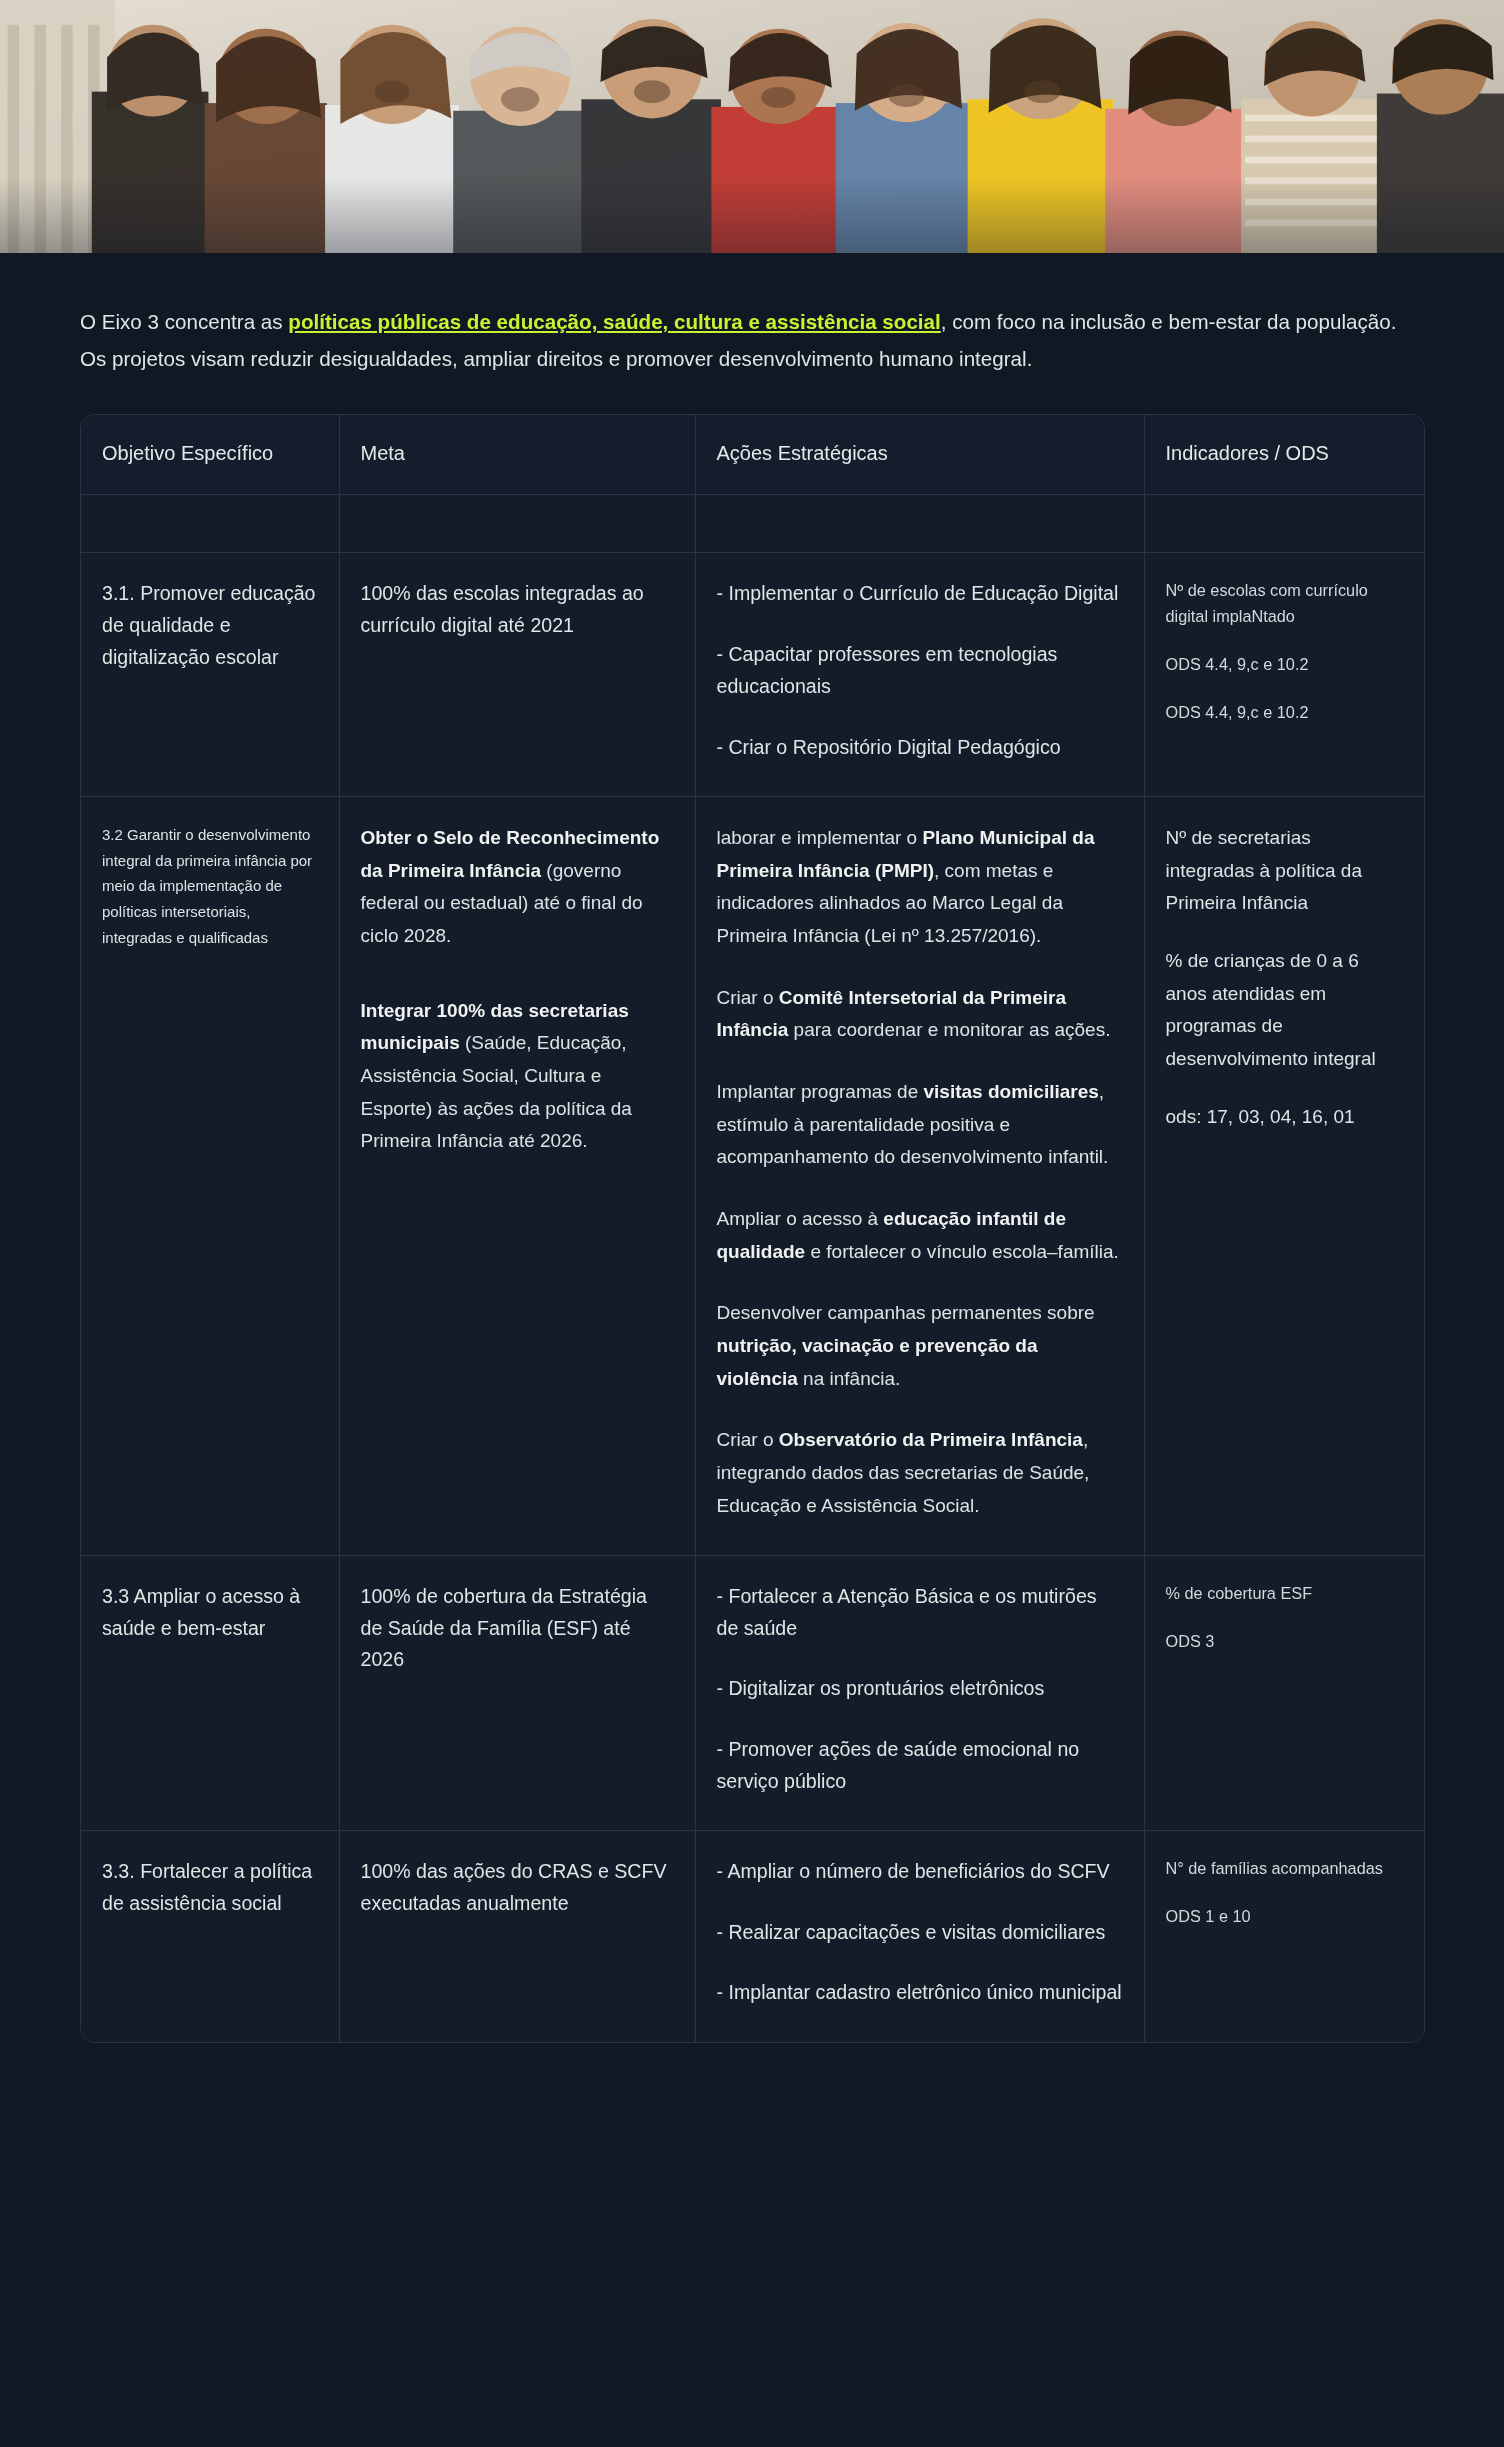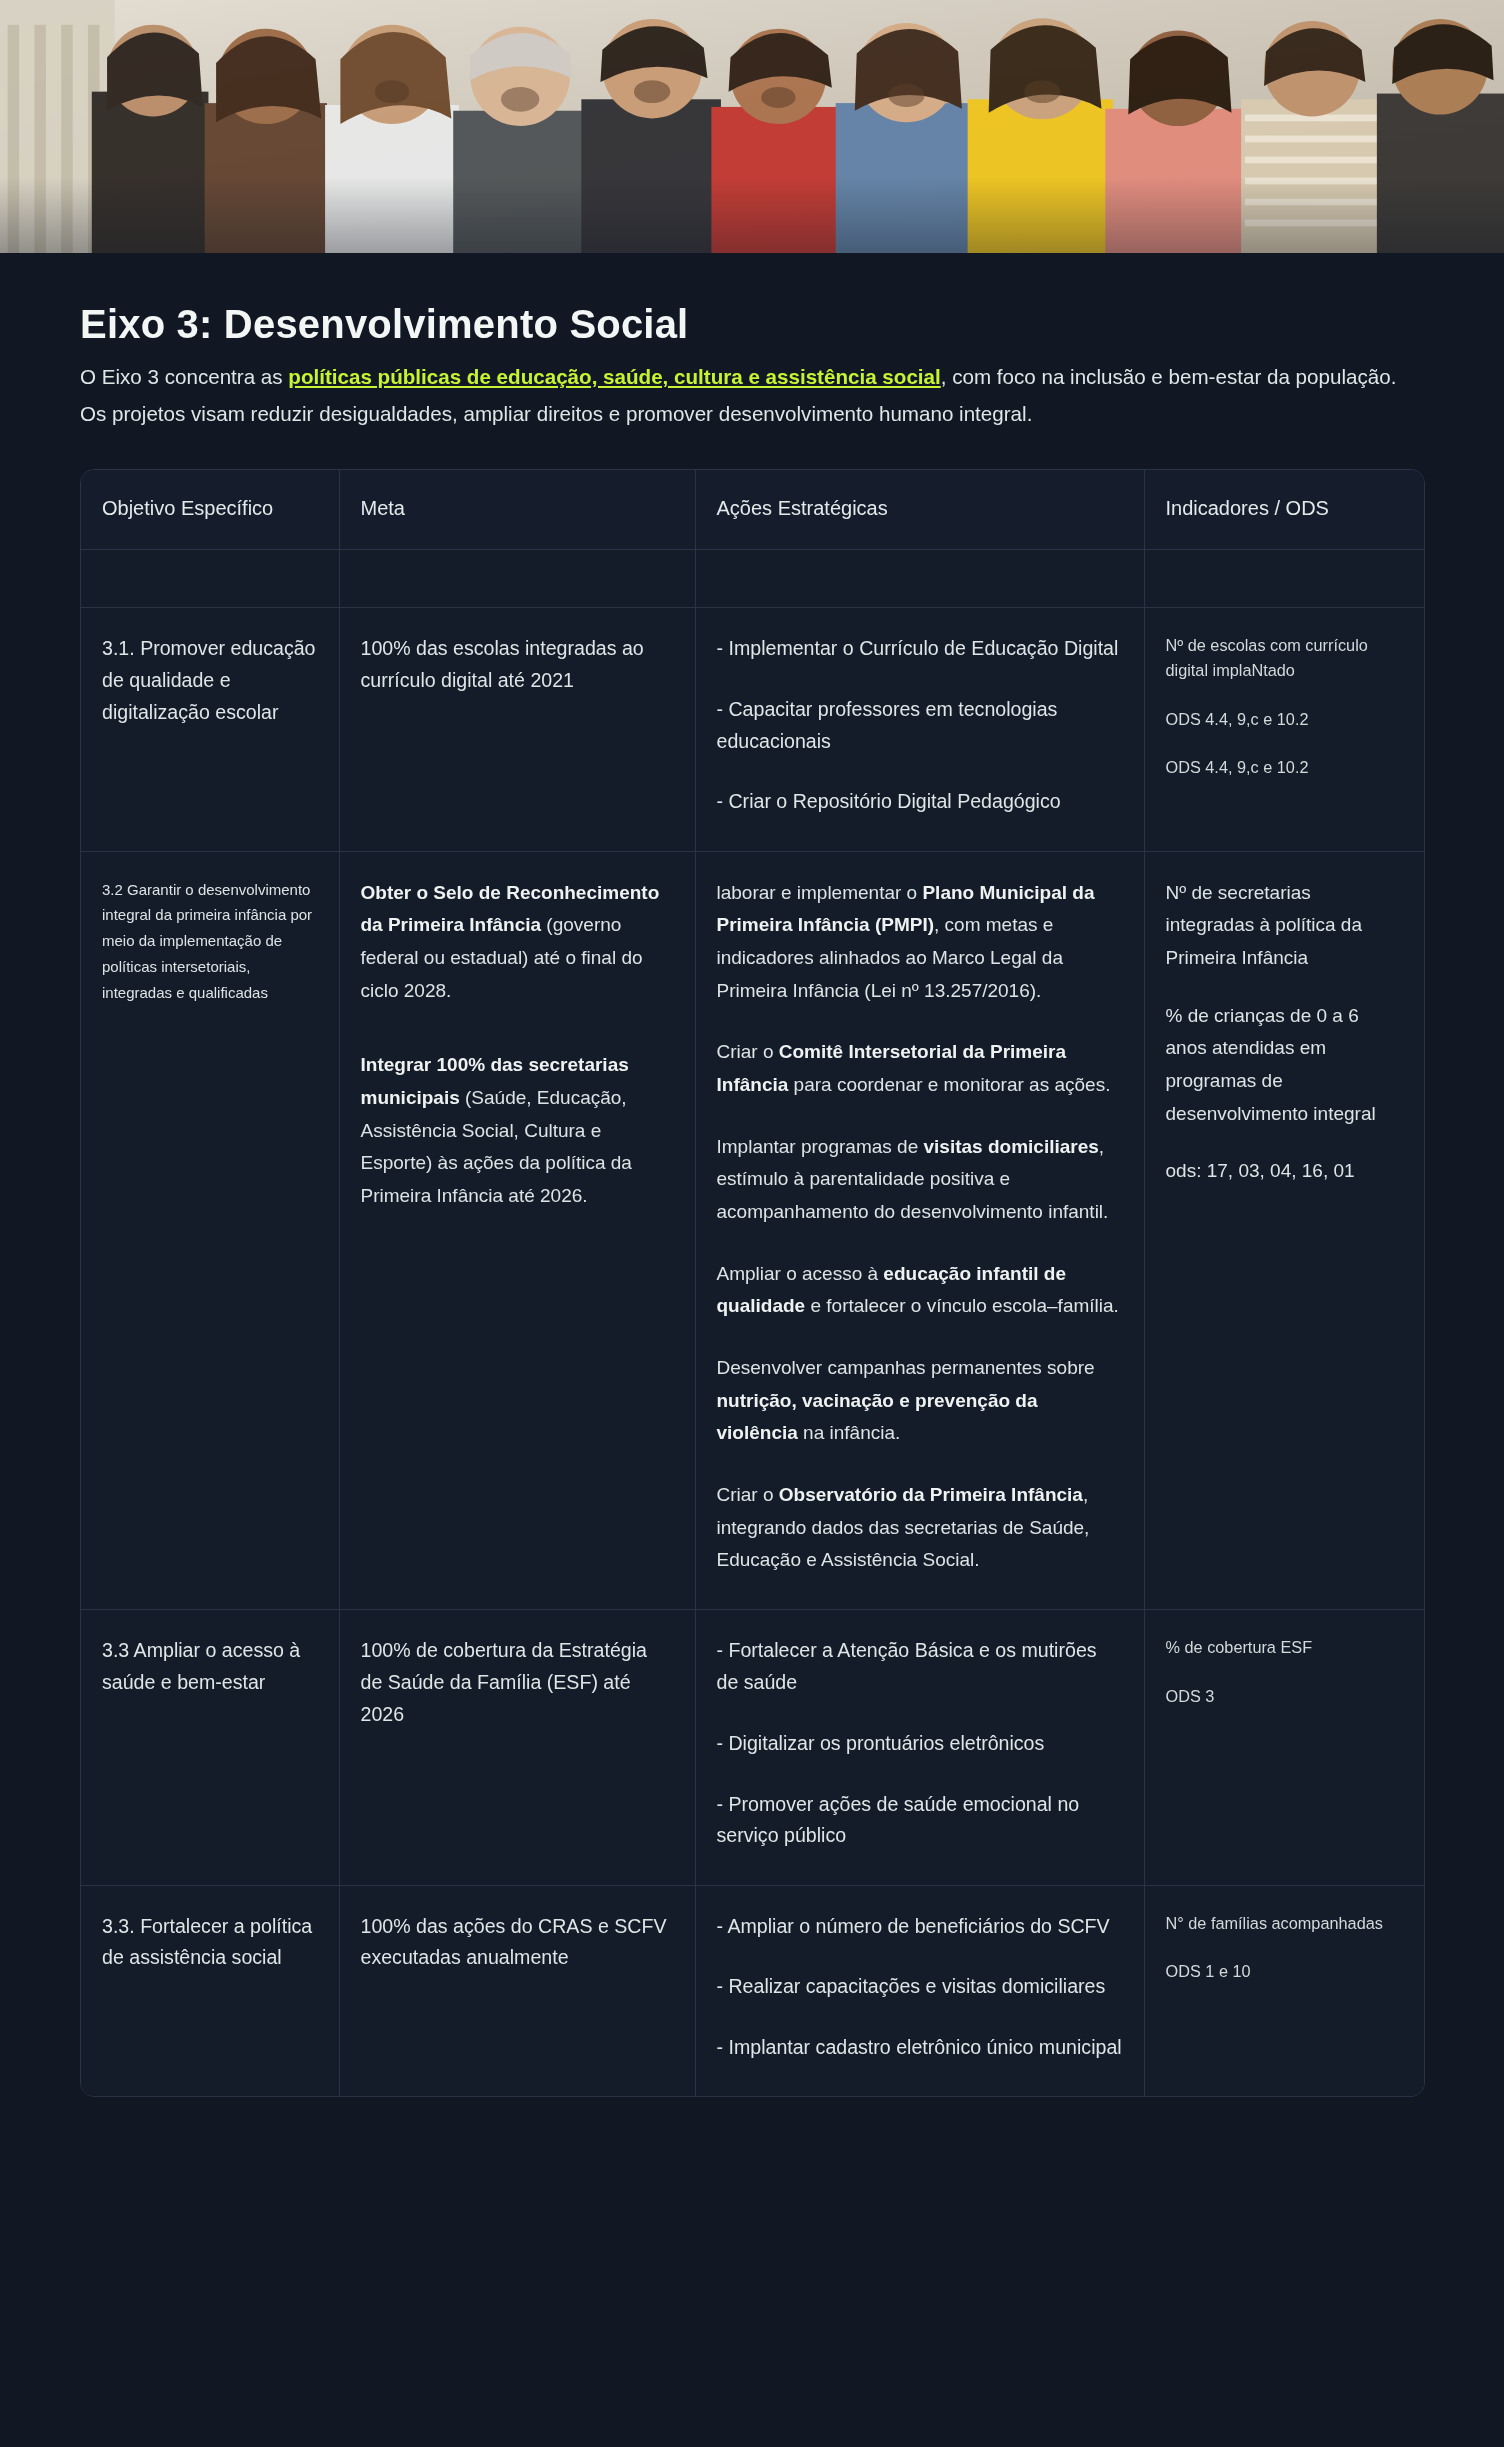--- a/index.html
+++ b/index.html
@@ -208,21 +208,20 @@
 
         <rect x="1440" y="98" width="134" height="167" fill="#33302e"></rect>
         <circle cx="1506" cy="70" r="50" fill="#a9794f"></circle>
         <path d="M1458 50 q50 -48 102 -2 l2 36 q-52 -26 -106 4 z" fill="#1e1409"></path>
       </g>
       <rect x="0" y="0" width="1574" height="265" fill="url(#fade)"></rect>
     </svg>
   </div>
 
   <div class="headwrap">
-    <h1 class="eyebrow-title">Eixo 3: Desenvolvimento Social</h1>
     <p class="intro"><span>O Eixo 3 concentra as </span><span class="hl">políticas públicas de educação, saúde, cultura e assistência social</span><span>, com foco na inclusão e bem-estar da população. Os projetos visam reduzir desigualdades, ampliar direitos e promover desenvolvimento humano integral.</span></p>
   </div>
 
   <div class="tablewrap">
     <table class="matrix">
       <colgroup>
           <col class="c1">
           <col class="c2">
           <col class="c3">
           <col class="c4">

